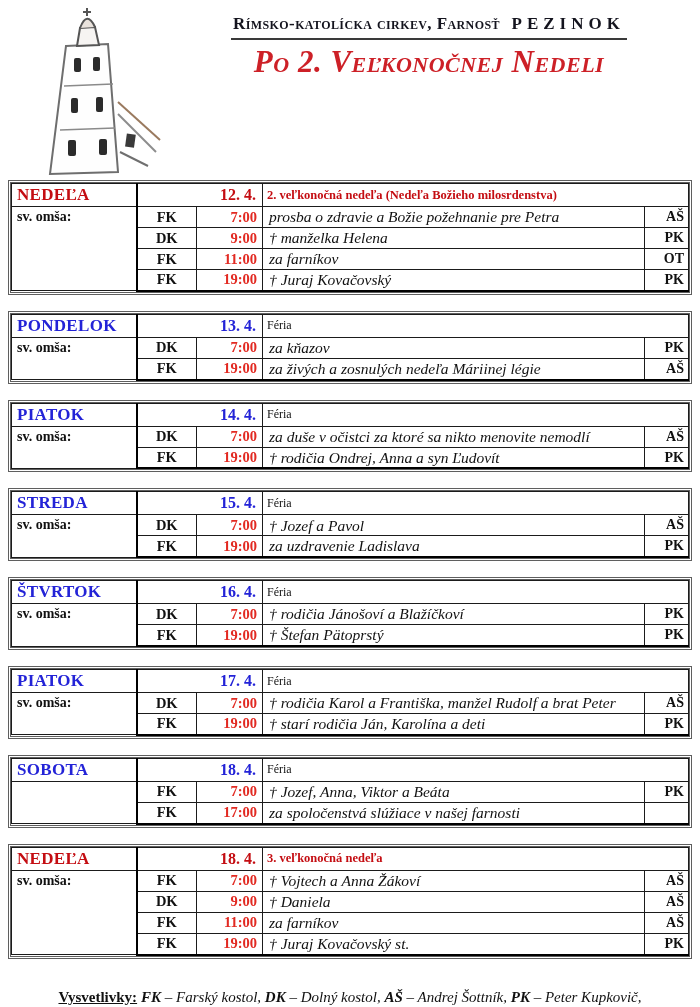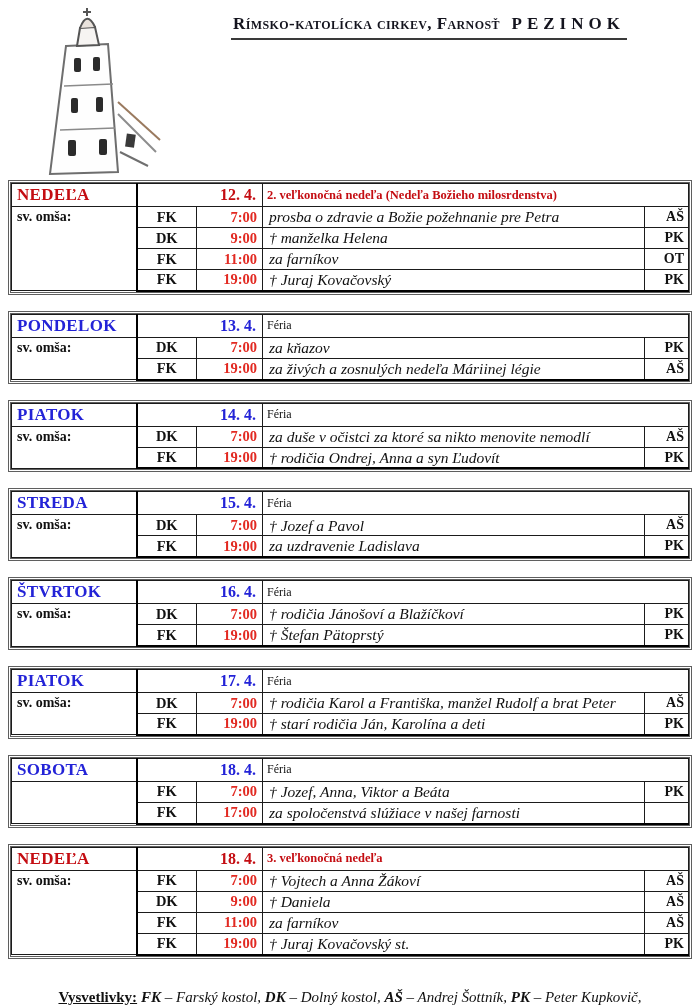--- a/index.html
+++ b/index.html
@@ -87,20 +87,21 @@
           <path d="M106,146 L134,160" stroke="#6f6f6f"></path>
           <rect x="112" y="128" width="9" height="13" fill="#3a3a3a" stroke="none" transform="rotate(8 116 134)"></rect>
         </g>
       </svg>
     </div>
     <div class="head-right">
       <div class="org">
         <span>Rímsko-katolícka cirkev, Farnosť</span>
         <span class="city">PEZINOK</span>
       </div>
+      <div class="title2">Po 2. Veľkonočnej Nedeli</div>
     </div>
   </div>
 
   <div class="tables">
       <div class="twrap">
         <table>
           <colgroup>
             <col style="width: 125px;">
             <col style="width: 60px;">
             <col style="width: 66px;">

